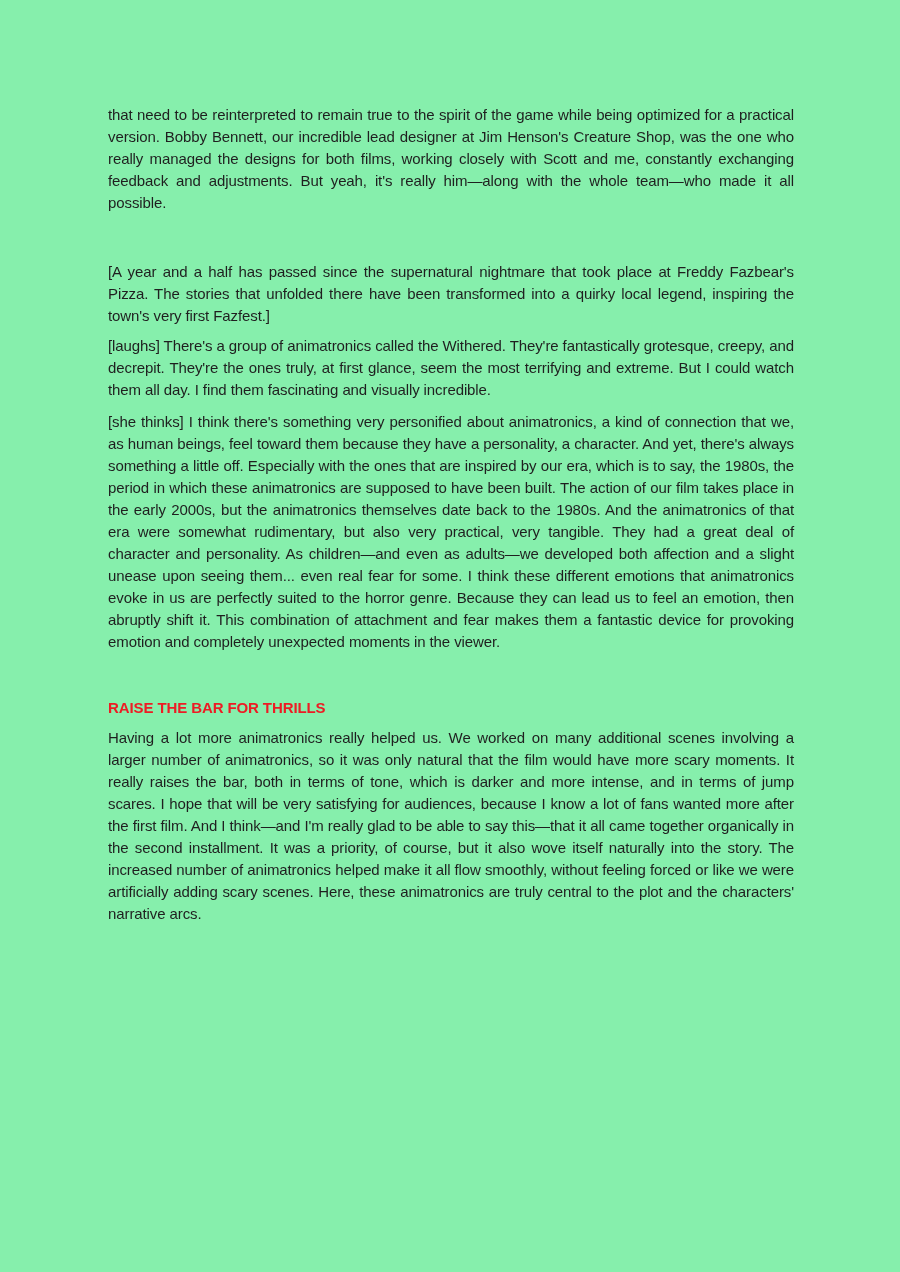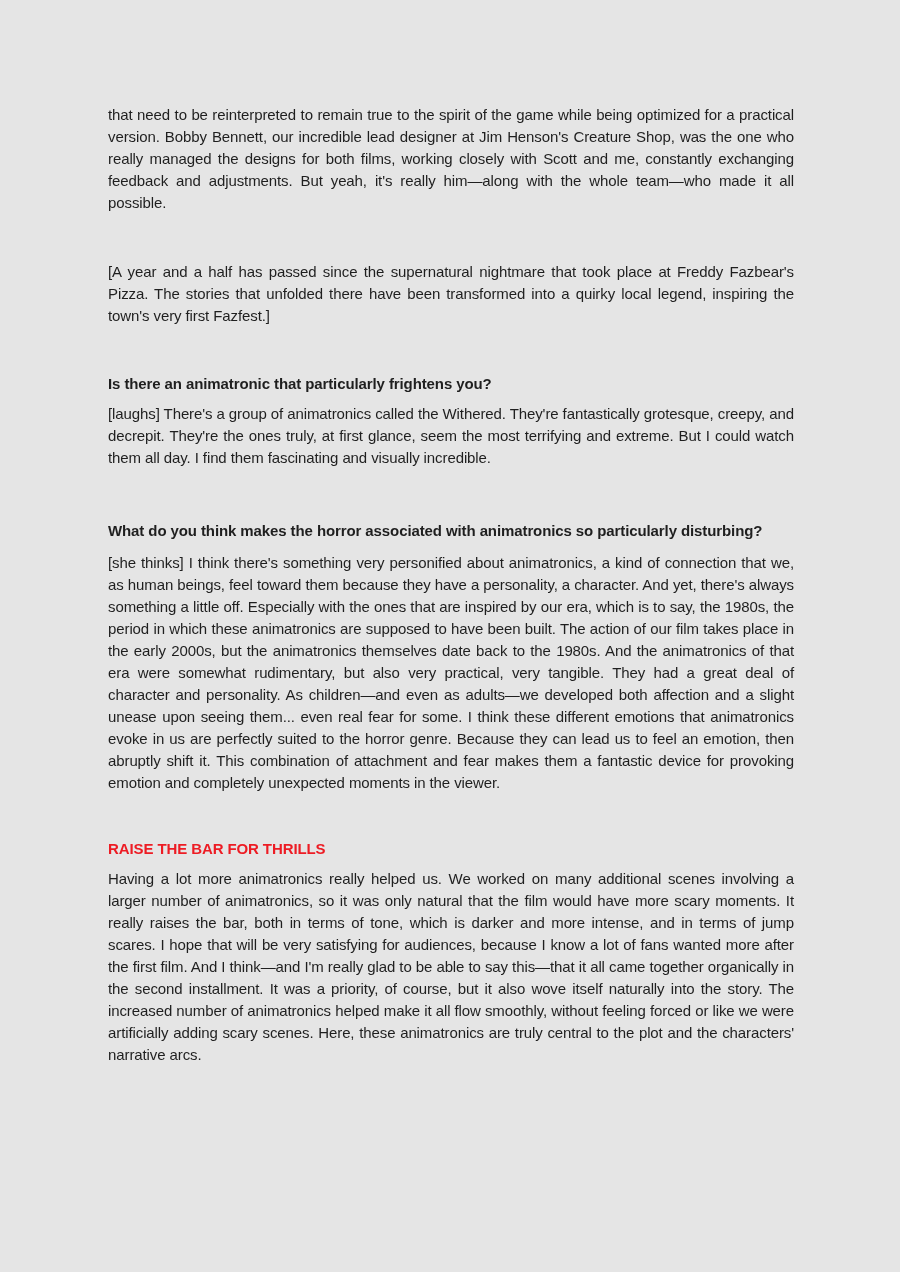--- a/index.html
+++ b/index.html
@@ -1,21 +1,21 @@
 <!DOCTYPE html>
 <html><head>
 <meta charset="utf-8">
 <style>
   * { margin: 0; padding: 0; box-sizing: border-box; }
   html, body { background: #ffffff; }
   .page {
     position: relative;
     width: 900px;
     height: 1272px;
-    background: #e5e5e5;
+    background: #86efac;
     font-family: "Liberation Sans", sans-serif;
     overflow: hidden;
   }
   .content {
     position: absolute;
     left: 108px;
     top: 104px;
     width: 686px;
     font-size: 15px;
     line-height: 22px;
@@ -48,25 +48,23 @@
 </head>
 <body>
 
 <div class="page">
   <div class="content">
 
     <p class="para">that need to be reinterpreted to remain true to the spirit of the game while being optimized for a practical version. Bobby Bennett, our incredible lead designer at Jim Henson's Creature Shop, was the one who really managed the designs for both films, working closely with Scott and me, constantly exchanging feedback and adjustments. But yeah, it's really him—along with the whole team—who made it all possible.</p>
 
     <p class="italic-note g47">[A year and a half has passed since the supernatural nightmare that took place at Freddy Fazbear's Pizza. The stories that unfolded there have been transformed into a quirky local legend, inspiring the town's very first Fazfest.]</p>
 
-    <p class="question g46">Is there an animatronic that particularly frightens you?</p>
 
     <p class="para g8">[laughs] There's a group of animatronics called the Withered. They're fantastically grotesque, creepy, and decrepit. They're the ones truly, at first glance, seem the most terrifying and extreme. But I could watch them all day. I find them fascinating and visually incredible.</p>
 
-    <p class="question g51">What do you think makes the horror associated with animatronics so particularly disturbing?</p>
 
     <p class="para g10">[she thinks] I think there's something very personified about animatronics, a kind of connection that we, as human beings, feel toward them because they have a personality, a character. And yet, there's always something a little off. Especially with the ones that are inspired by our era, which is to say, the 1980s, the period in which these animatronics are supposed to have been built. The action of our film takes place in the early 2000s, but the animatronics themselves date back to the 1980s. And the animatronics of that era were somewhat rudimentary, but also very practical, very tangible. They had a great deal of character and personality. As children—and even as adults—we developed both affection and a slight unease upon seeing them... even real fear for some. I think these different emotions that animatronics evoke in us are perfectly suited to the horror genre. Because they can lead us to feel an emotion, then abruptly shift it. This combination of attachment and fear makes them a fantastic device for provoking emotion and completely unexpected moments in the viewer.</p>
 
     <h2 class="section-heading g44" style="font-size:15px; line-height:22px;">RAISE THE BAR FOR THRILLS</h2>
 
 
     <p class="para g8">Having a lot more animatronics really helped us. We worked on many additional scenes involving a larger number of animatronics, so it was only natural that the film would have more scary moments. It really raises the bar, both in terms of tone, which is darker and more intense, and in terms of jump scares. I hope that will be very satisfying for audiences, because I know a lot of fans wanted more after the first film. And I think—and I'm really glad to be able to say this—that it all came together organically in the second installment. It was a priority, of course, but it also wove itself naturally into the story. The increased number of animatronics helped make it all flow smoothly, without feeling forced or like we were artificially adding scary scenes. Here, these animatronics are truly central to the plot and the characters' narrative arcs.</p>
 
   </div>
 </div>

